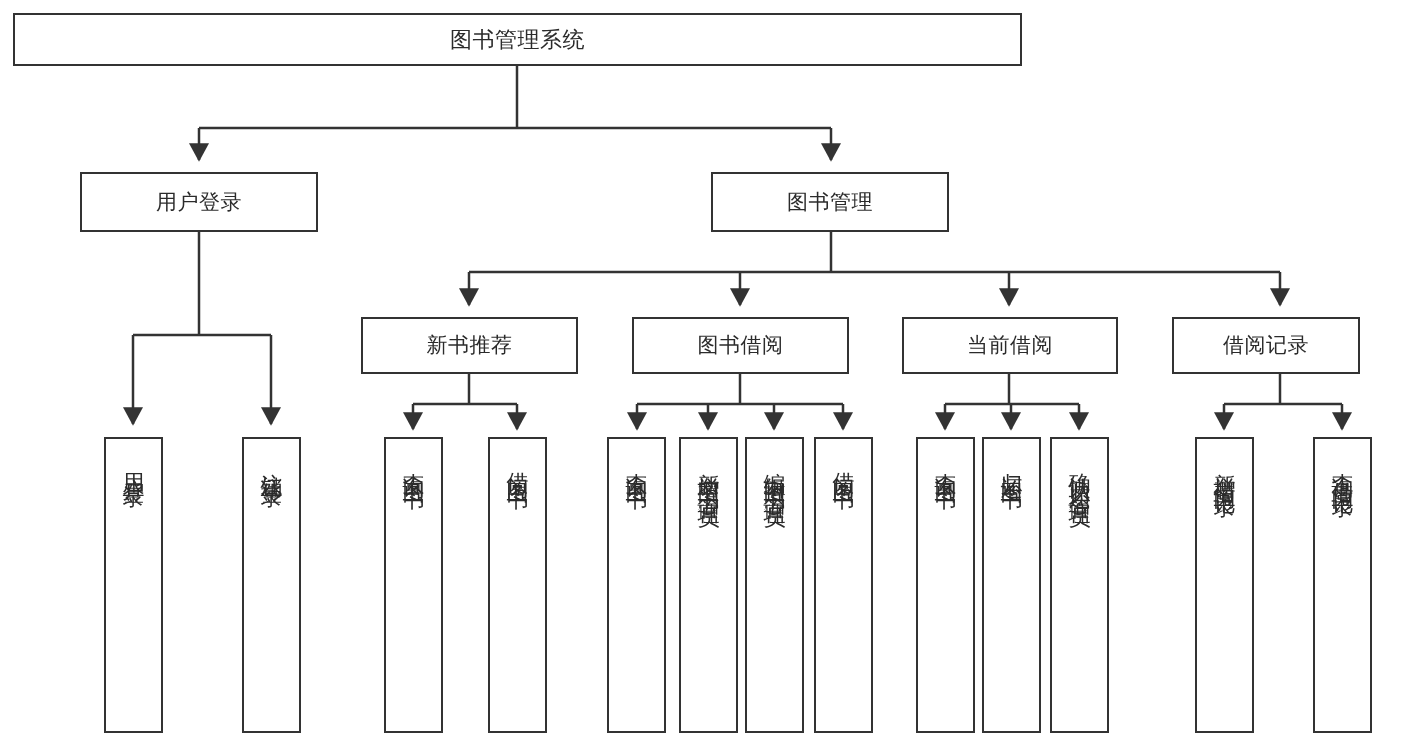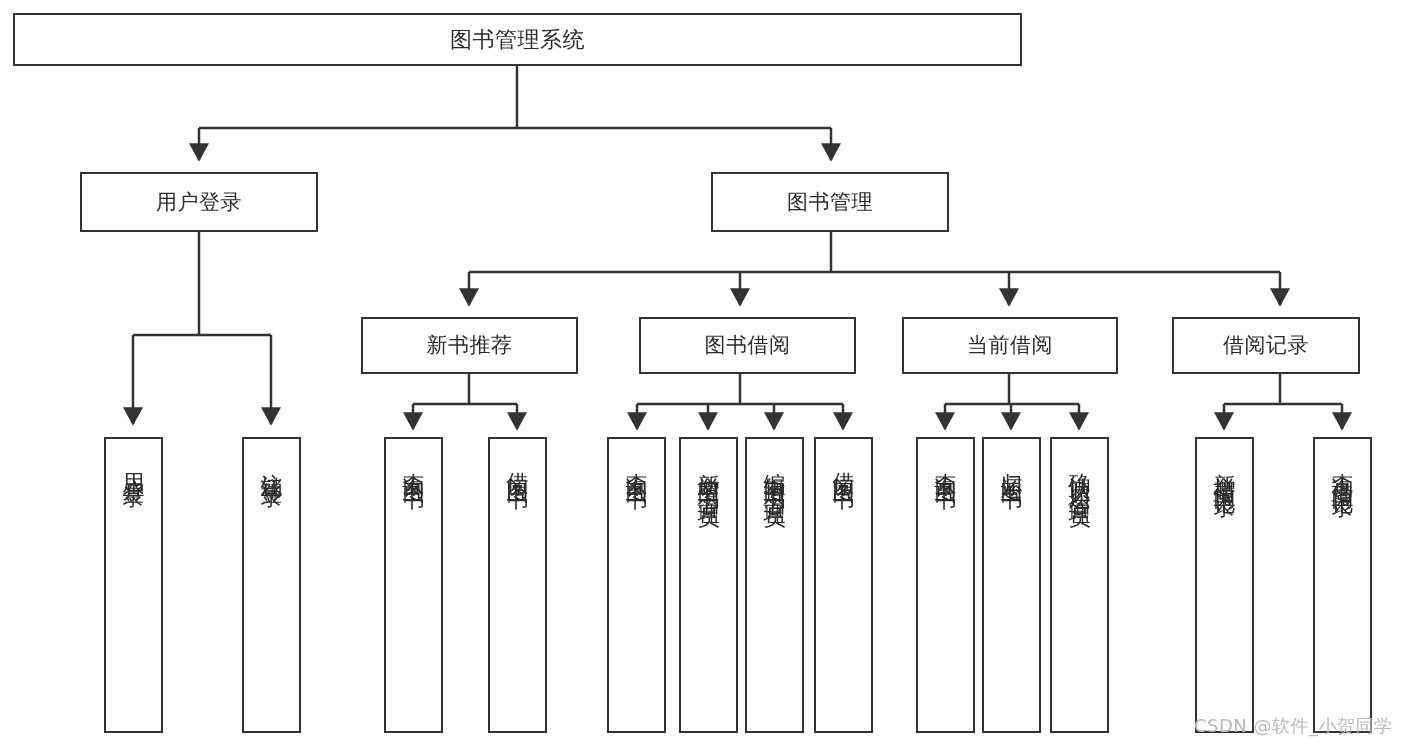--- a/index.html
+++ b/index.html
@@ -135,21 +135,21 @@
   <div class="node horiz" style="left:80px; top:172px; width:238px; height:60px;">
     <span class="label">用户登录</span>
   </div>
   <div class="node horiz" style="left:711px; top:172px; width:238px; height:60px;">
     <span class="label">图书管理</span>
   </div>
 
   <div class="node horiz" style="left:361px; top:317px; width:217px; height:57px;justify-content:center;">
     <span class="label">新书推荐</span>
   </div>
-  <div class="node horiz" style="left:632px; top:317px; width:217px; height:57px;margin-left:7px;">
+  <div class="node horiz" style="left:632px; top:317px; width:217px; height:57px;">
     <span class="label">图书借阅</span>
   </div>
   <div class="node horiz" style="left:902px; top:317px; width:216px; height:57px;font-family:Liberation Serif, serif;">
     <span class="label">当前借阅</span>
   </div>
   <div class="node horiz" style="left:1172px; top:317px; width:188px; height:57px;">
     <span class="label">借阅记录</span>
   </div>
 
   <div class="node vert" style="left:104px; top:437px; width:59px; height:296px;">
@@ -189,15 +189,14 @@
     <span class="label">确认归还（管理员）</span>
   </div>
 
   <div class="node vert" style="left:1195px; top:437px; width:59px; height:296px;">
     <span class="label">新增借阅记录</span>
   </div>
   <div class="node vert" style="left:1313px; top:437px; width:59px; height:296px;">
     <span class="label">查询借阅记录</span>
   </div>
 
-  <div class="watermark" style="left:1194px; top:714px;">CSDN @软件_小贺同学</div>
 
 </div>
 
 </body></html>

